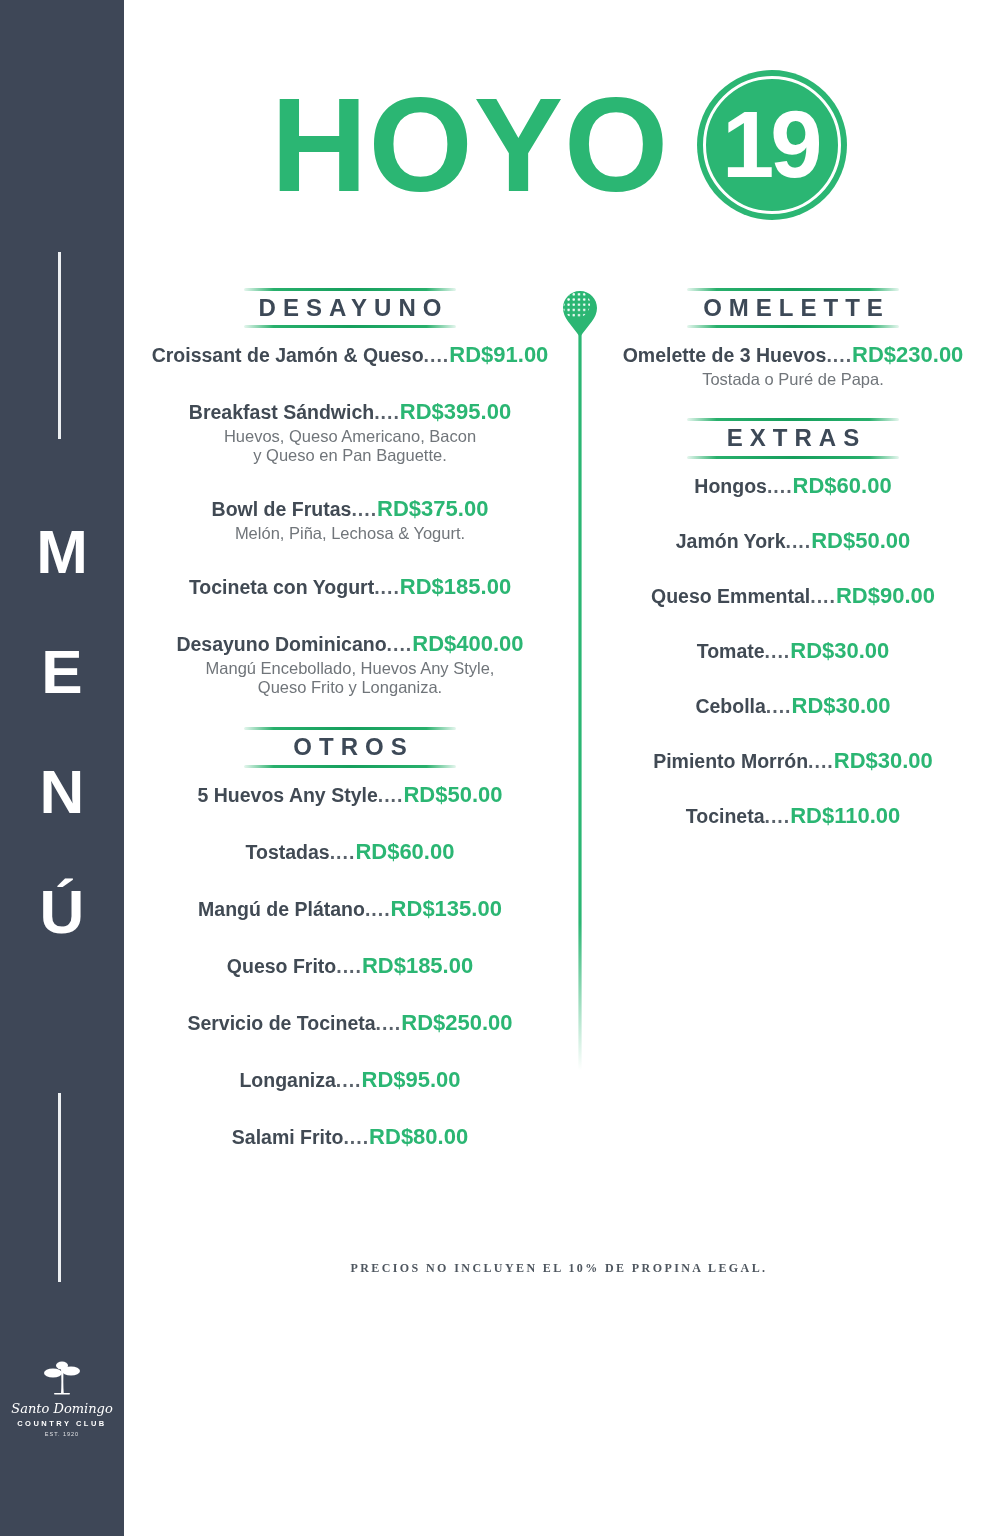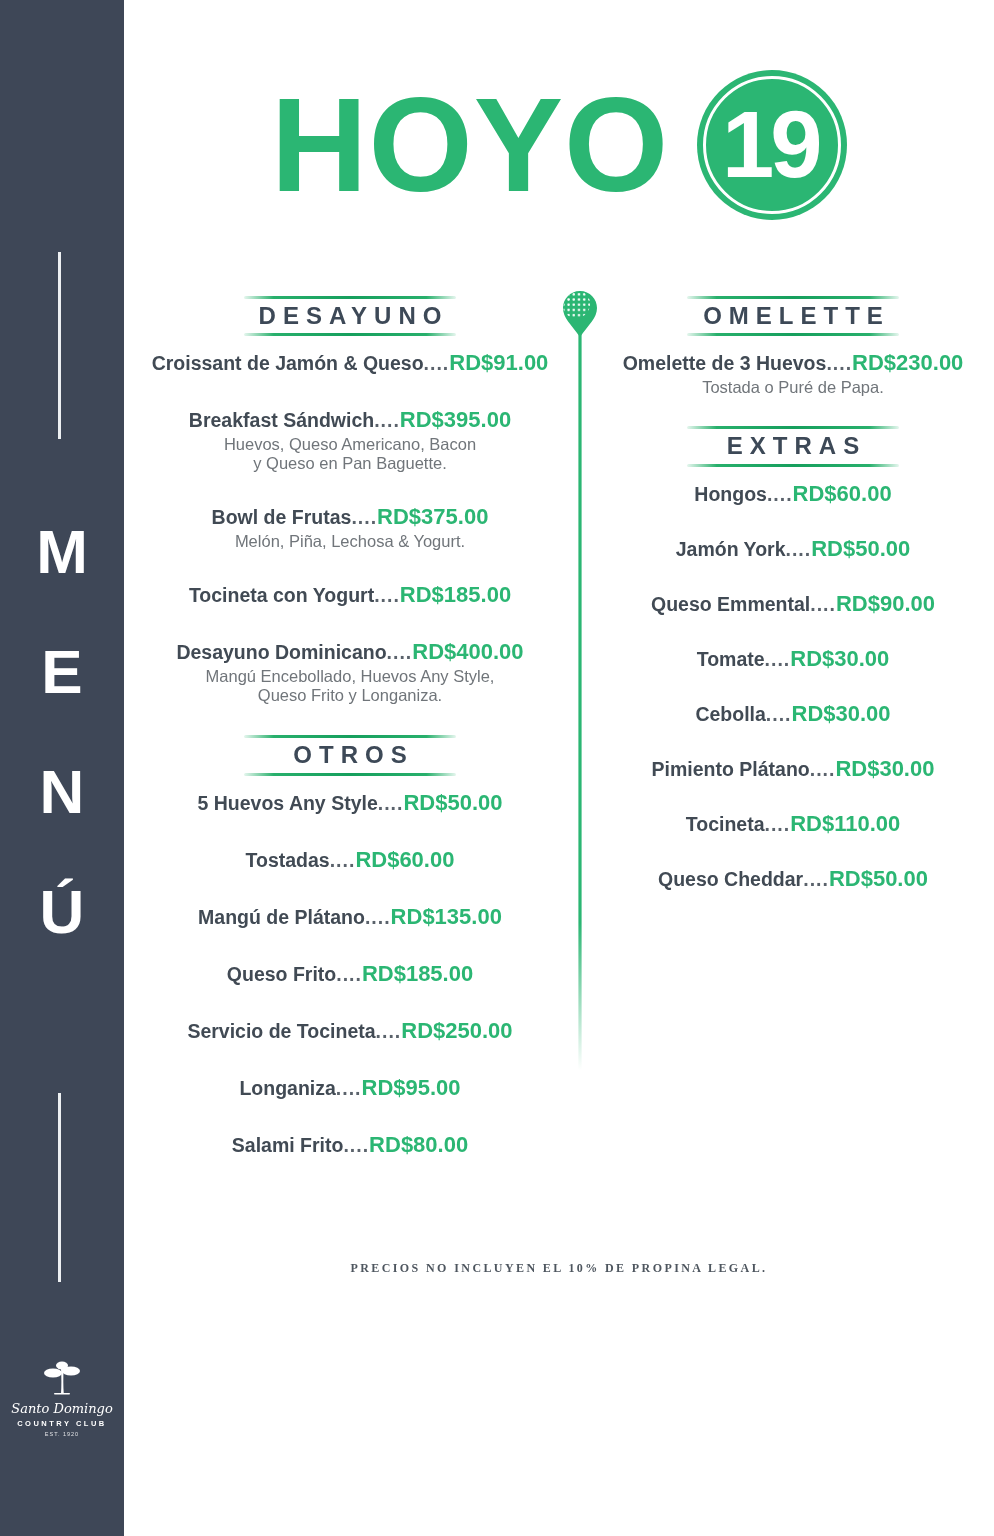--- a/index.html
+++ b/index.html
@@ -26,21 +26,21 @@
   
   .hero { position:absolute; left:124px; right:0; top:70px;
           display:flex; justify-content:center; align-items:center; gap:28px; }
   .hero-title { font-size:134px; font-weight:bold; color:var(--green); line-height:1; letter-spacing:1px; }
   .badge { position:relative; width:150px; height:150px; border-radius:50%; background:var(--green);
            display:flex; align-items:center; justify-content:center; }
   .badge::before { content:""; position:absolute; inset:6px; border:3px solid #ffffff; border-radius:50%; }
   .badge-num { font-size:94px; font-weight:bold; color:#ffffff; letter-spacing:-4px; padding-right:4px; line-height:1; }
 
   
-  .col { position:absolute; top:296px; }
+  .col { position:absolute; top:288px; }
   .col-left  { left:145px; width:410px; }
   .col-right { left:613px; width:360px; }
 
   .sec-head { width:212px; margin:0 auto 14px auto; }
   .sec-rule { height:3px; border-radius:2px;
     background:linear-gradient(90deg, rgba(43,182,115,.12) 0%, #28b06c 14%, #169f5d 50%, #28b06c 86%, rgba(43,182,115,.12) 100%); }
   .sec-title { text-align:center; font-size:24px; font-weight:bold; letter-spacing:7px; padding-left:7px;
                color:#3d4957; margin:4px 0; line-height:1.1; }
 
   .item { text-align:center; margin-bottom:31px; }
@@ -218,26 +218,23 @@
       <div class="item">
         <span class="nm">Queso Emmental</span><span class="dots">....</span><span class="pr">RD$90.00</span>
       </div>
       <div class="item">
         <span class="nm">Tomate</span><span class="dots">....</span><span class="pr">RD$30.00</span>
       </div>
       <div class="item">
         <span class="nm">Cebolla</span><span class="dots">....</span><span class="pr">RD$30.00</span>
       </div>
       <div class="item">
-        <span class="nm">Pimiento Plátano</span><span class="dots">....</span><span class="pr">RD$30.00</span>
+        <span class="nm">Pimiento Morrón</span><span class="dots">....</span><span class="pr">RD$30.00</span>
       </div>
       <div class="item">
         <span class="nm">Tocineta</span><span class="dots">....</span><span class="pr">RD$110.00</span>
       </div>
-      <div class="item">
-        <span class="nm">Queso Cheddar</span><span class="dots">....</span><span class="pr">RD$50.00</span>
-      </div>
     </div>
   </div>
 
   <div class="disclaimer">PRECIOS NO INCLUYEN EL 10% DE PROPINA LEGAL.</div>
 
 </div>
 
 </body></html>

